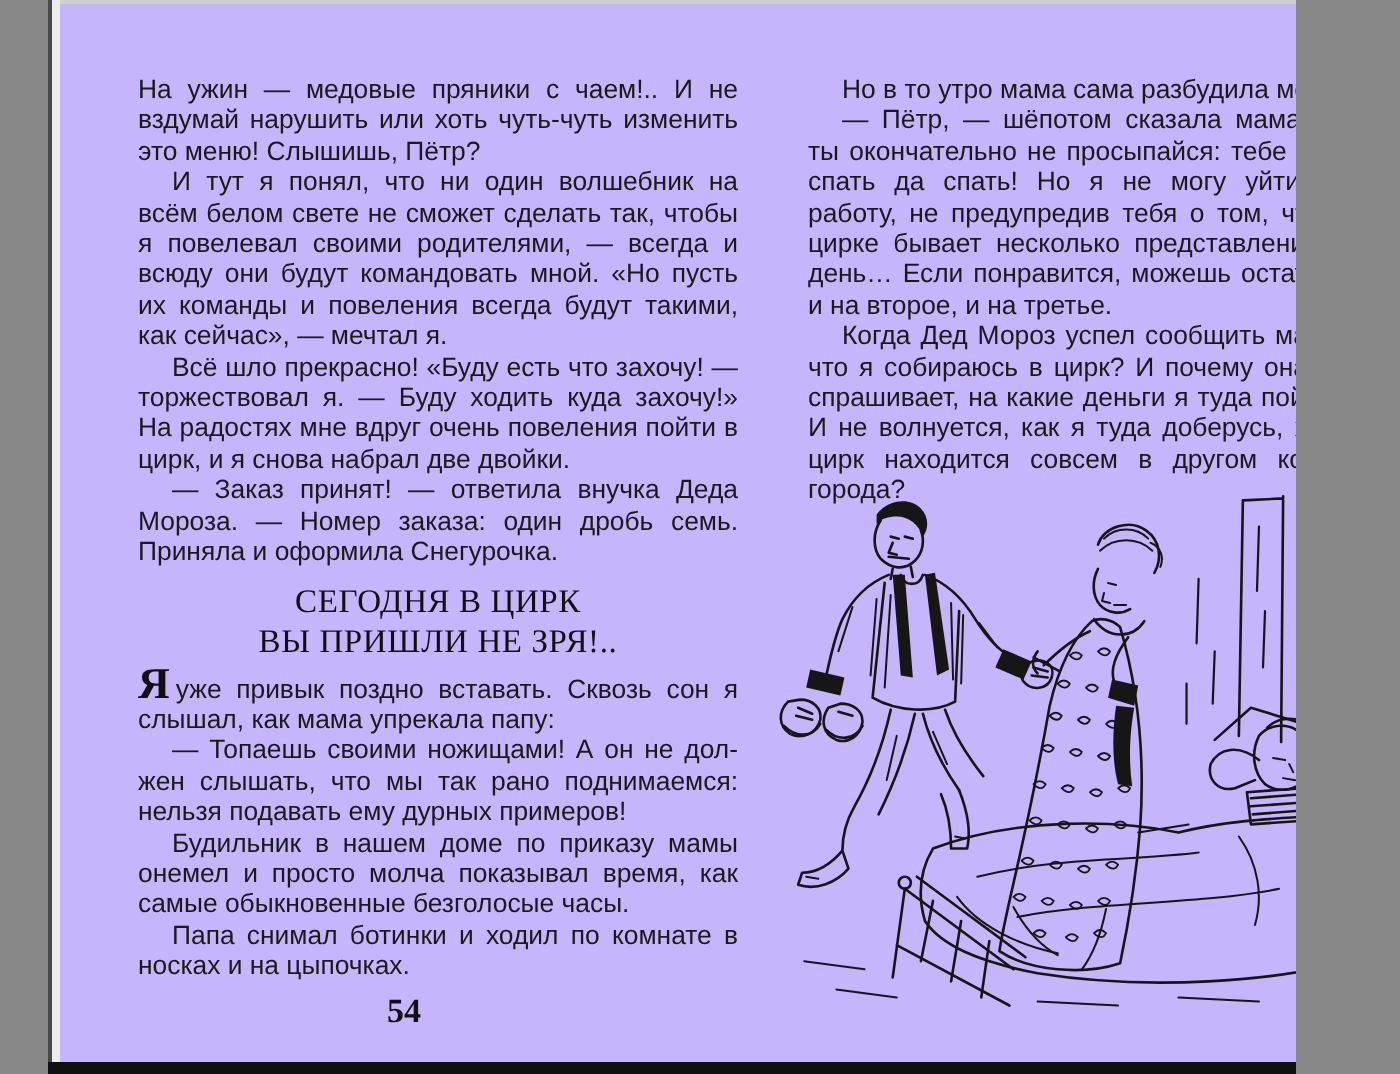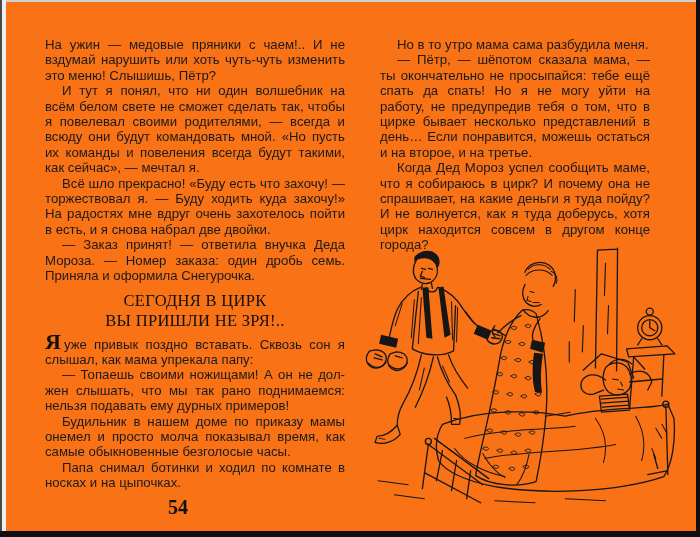--- a/index.html
+++ b/index.html
@@ -1,18 +1,18 @@
 <!DOCTYPE html>
 <html lang="ru"><head>
 <meta charset="utf-8">
 <style>
   html,body{margin:0;padding:0;background:#888;}
   .scan{
-    position:relative;width:700px;height:537px;background:#f97316;
-    overflow:hidden;font-family:"Liberation Sans",sans-serif;
+    position:relative;width:624px;height:537px;background:#c4b5fd;
+    overflow:hidden;font-family:"Liberation Sans",sans-serif;margin-left:24px;
   }
   .edge{position:absolute;}
   .edge-top{left:0;top:0;width:700px;height:2px;background:#cfcfcf;}
   .edge-left1{left:0;top:0;width:2px;height:537px;background:#4a4a4a;}
   .edge-left2{left:2px;top:0;width:4px;height:537px;background:#ededed;}
   .edge-right{left:696px;top:0;width:4px;height:537px;background:#111;}
   .edge-bottom{left:0;top:531px;width:700px;height:6px;background:#0f0f0f;}
 
   .col{position:absolute;color:#1a1a1a;font-size:13.2px;line-height:15.4px;text-align:justify;}
   .col-left{left:45px;top:37px;width:300px;}
@@ -26,40 +26,40 @@
   }
   .chapter span{display:block;}
 
   .dropcap{
     font-family:"Liberation Serif",serif;font-weight:700;font-size:22px;
     line-height:0;padding-right:3px;color:#101010;
   }
 
   .pagenum{
     position:absolute;left:8px;top:496px;width:340px;text-align:center;
-    font-family:"Liberation Serif",serif;font-weight:700;font-size:20px;color:#101010;
+    font-family:"Liberation Serif",serif;font-weight:700;font-size:17px;color:#101010;
   }
 
   .illus{position:absolute;left:364px;top:247px;width:324px;height:264px;}
 </style>
 </head>
 <body>
 
 <div class="scan">
 
   <div class="edge edge-top"></div>
   <div class="edge edge-left1"></div>
   <div class="edge edge-left2"></div>
   <div class="edge edge-right"></div>
   <div class="edge edge-bottom"></div>
 
   <div class="col col-left">
     <p class="noind">На ужин — медовые пряники с чаем!.. И не вздумай нарушить или хоть чуть-чуть изменить это меню! Слышишь, Пётр?</p>
     <p>И тут я понял, что ни один волшебник на всём белом свете не сможет сделать так, что­бы я повелевал своими родителями, — всег­да и всюду они будут командовать мной. «Но пусть их команды и повеления всегда будут такими, как сейчас», — мечтал я.</p>
-    <p>Всё шло прекрасно! «Буду есть что захо­чу! — торжествовал я. — Буду ходить куда за­хочу!» На радостях мне вдруг очень захотелось пойти в есть, и я снова набрал две двойки.</p>
+    <p>Всё шло прекрасно! «Буду есть что захо­чу! — торжествовал я. — Буду ходить куда за­хочу!» На радостях мне вдруг очень повеления пойти в цирк, и я снова набрал две двойки.</p>
     <p>— Заказ принят! — ответила внучка Деда Мороза. — Номер заказа: один дробь семь. Приняла и оформила Снегурочка.</p>
 
     <h2 class="chapter">
       <span>СЕГОДНЯ В ЦИРК</span>
       <span>ВЫ ПРИШЛИ НЕ ЗРЯ!..</span>
     </h2>
 
     <p class="noind">
       <span class="dropcap">Я</span><span>уже привык поздно вставать. Сквозь сон я слышал, как мама упрекала папу:</span>
     </p>

